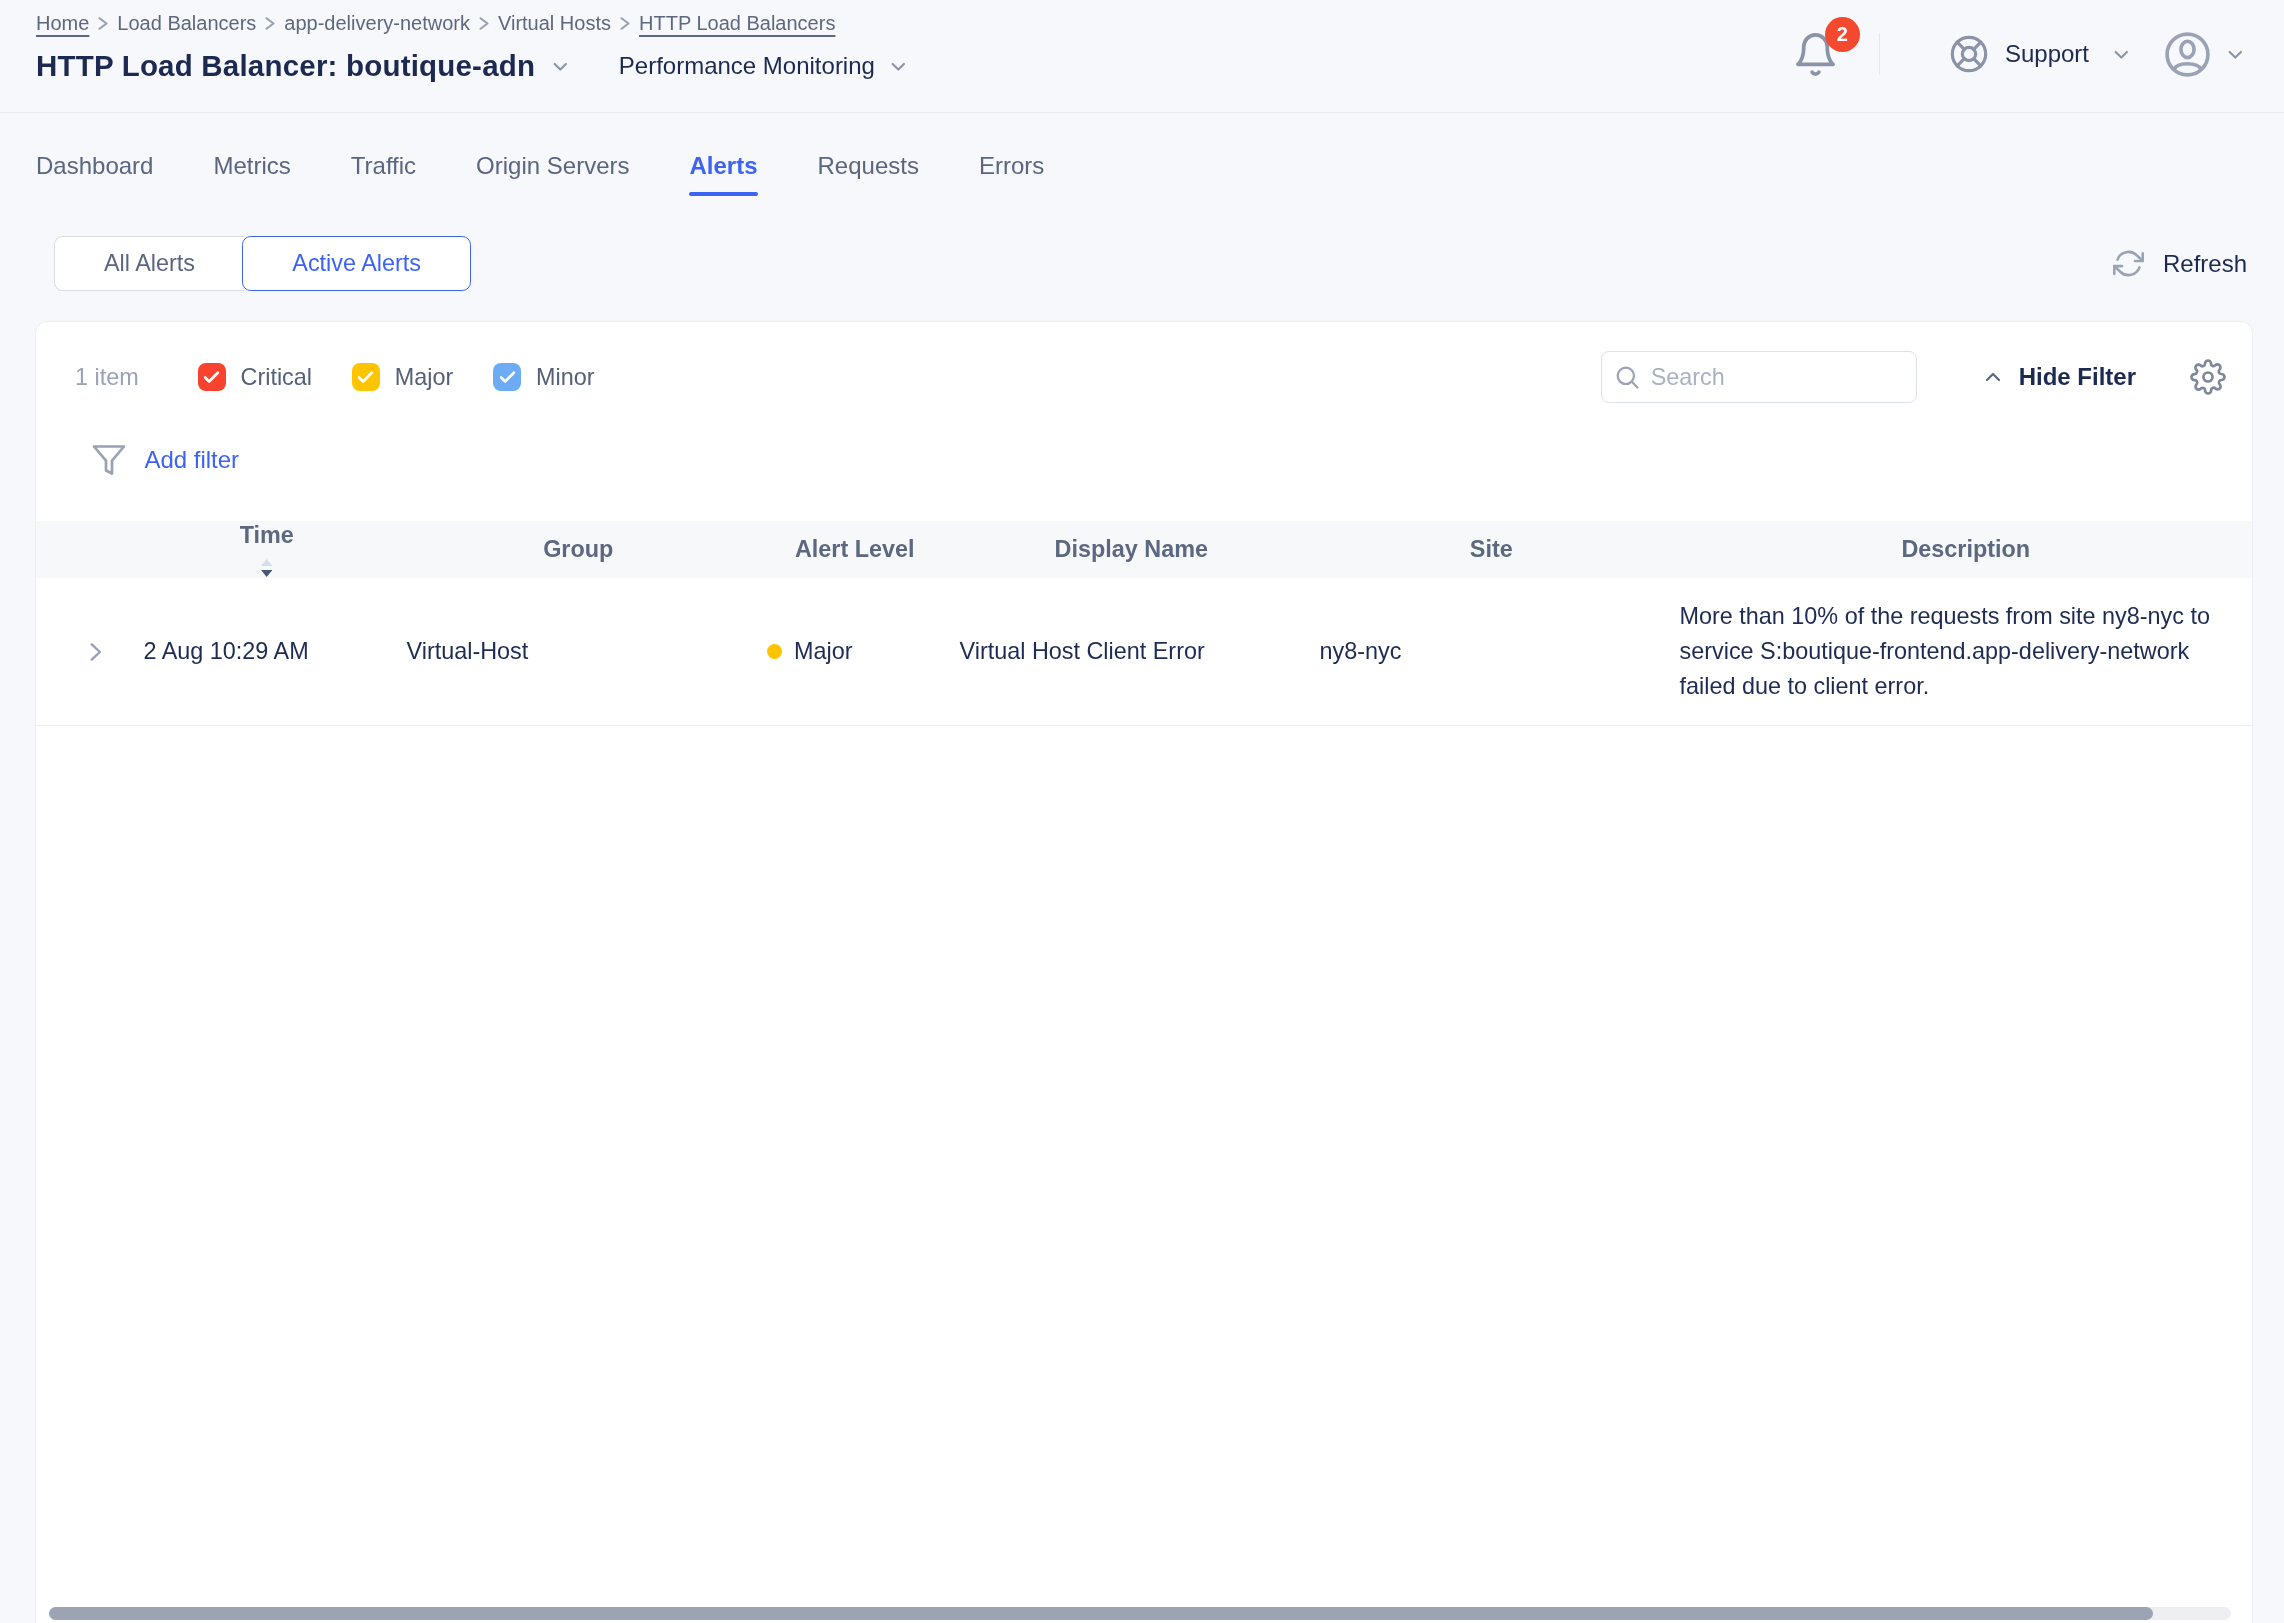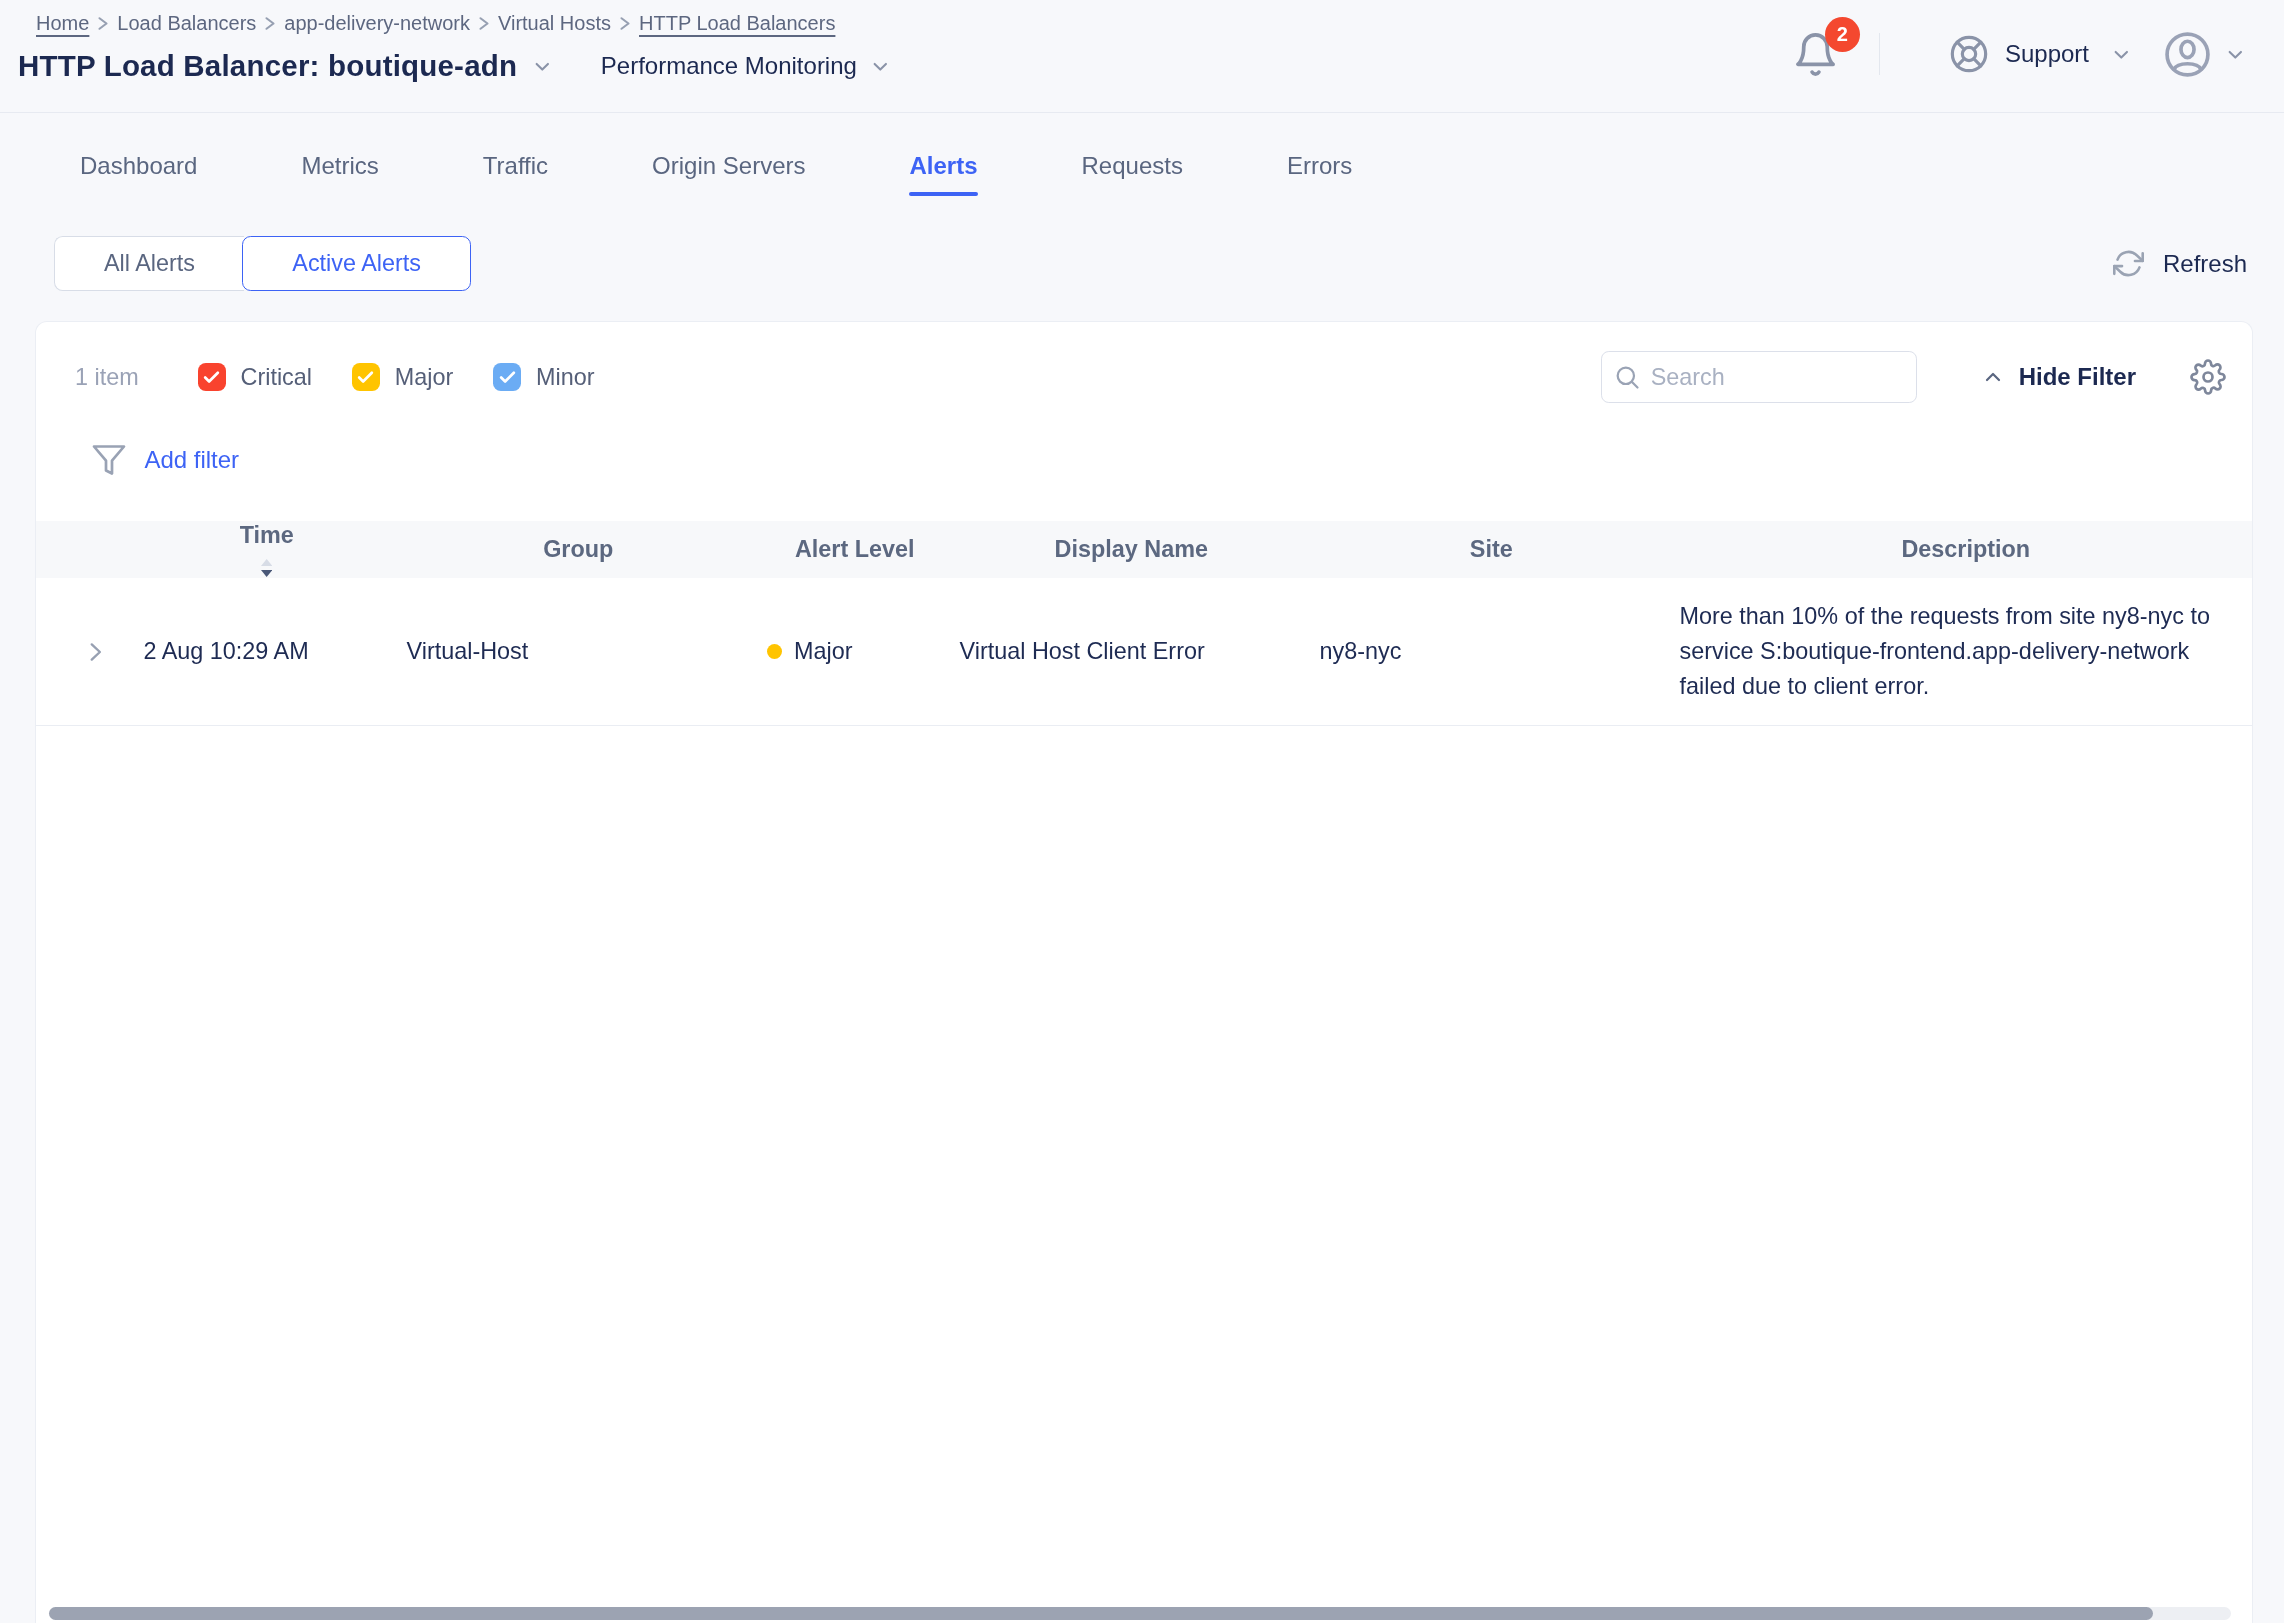--- a/index.html
+++ b/index.html
@@ -12,41 +12,41 @@
     overflow:hidden;
   }
   svg { display:block; }
 
   
   .topbar { position:absolute; top:0; left:0; width:100%; height:113px; border-bottom:1.7px solid #E7EAF1; }
   .breadcrumb { position:absolute; left:36px; top:12px; display:flex; align-items:center; gap:7px;
                 font-size:20px; color:#5D6780; }
   .crumb { cursor:pointer; }
   .crumb.underlined { text-decoration:underline; text-underline-offset:5.2px; text-decoration-thickness:1.7px; }
-  .title-row { position:absolute; left:18px; top:49px; display:flex; align-items:center; }
+  .title-row { position:absolute; left:36px; top:49px; display:flex; align-items:center; }
   .page-title { font-size:29.5px; font-weight:600; color:#1C2951; letter-spacing:0.2px; }
   .title-caret { margin-left:14px; }
   .view-select { margin-left:47px; display:flex; align-items:center; gap:12px;
                  font-size:24px; font-weight:500; color:#1C2951; cursor:pointer; }
 
   .topbar-right { position:absolute; right:37px; top:21px; height:66px; display:flex; align-items:center; }
   .bell-wrap { position:relative; margin-right:40px; }
   .badge { position:absolute; top:-14px; right:-21px; width:35px; height:35px; border-radius:50%;
            background:#F4482F; color:#fff; font-size:20px; font-weight:600;
            display:flex; align-items:center; justify-content:center; }
   .v-divider { width:1.7px; height:42px; background:#E3E7EE; margin-right:69px; }
   .support { display:flex; align-items:center; gap:15.6px; cursor:pointer; }
   .support-label { font-size:24px; font-weight:500; color:#1C2951; margin-right:5.2px; }
   .avatar-group { display:flex; align-items:center; gap:12px; margin-left:31px; cursor:pointer; }
 
   
   .tabs { position:absolute; top:115px; left:0; right:0; height:86px;
           display:flex; gap:60px; padding:15.6px 0 0 36px; align-items:center; }
   .tab { position:relative; height:100%; display:flex; align-items:center;
-         font-size:24px; font-weight:500; color:#5A6680; cursor:pointer;margin-left:44px; }
+         font-size:24px; font-weight:500; color:#5A6680; cursor:pointer; }
   .tab.active { color:#3D63F5; font-weight:700; }
   .tab.active::after { content:""; position:absolute; left:0; right:0; bottom:5.2px;
                        height:4.3px; border-radius:2.6px; background:#3D63F5; }
 
   
   .controls { position:absolute; top:236px; left:35px; right:37px;
               display:flex; justify-content:space-between; align-items:center; }
   .segmented { display:flex; }
   .seg-btn { height:55px; padding:0 49px; background:#fff; border:1.7px solid #D8DDE7;
              font-size:23.4px; color:#5A6680; display:flex; align-items:center; cursor:pointer;

